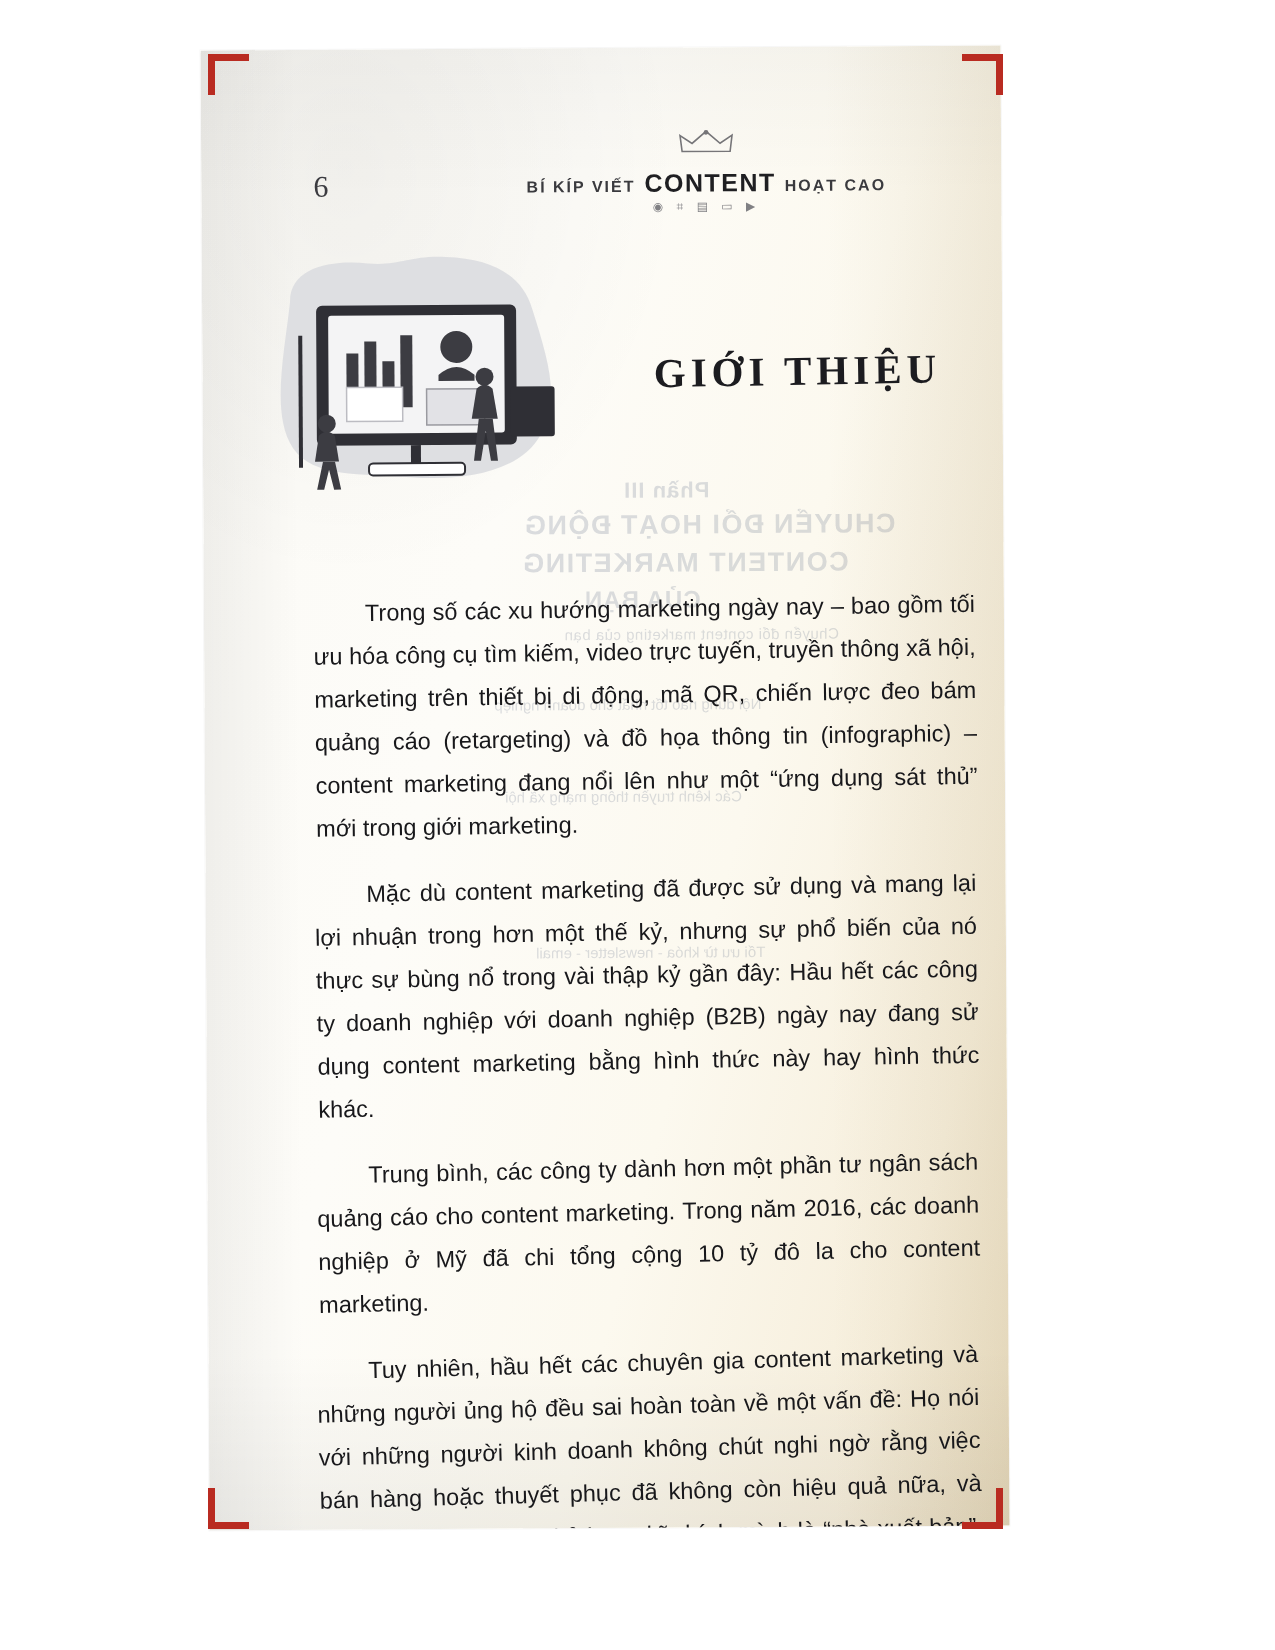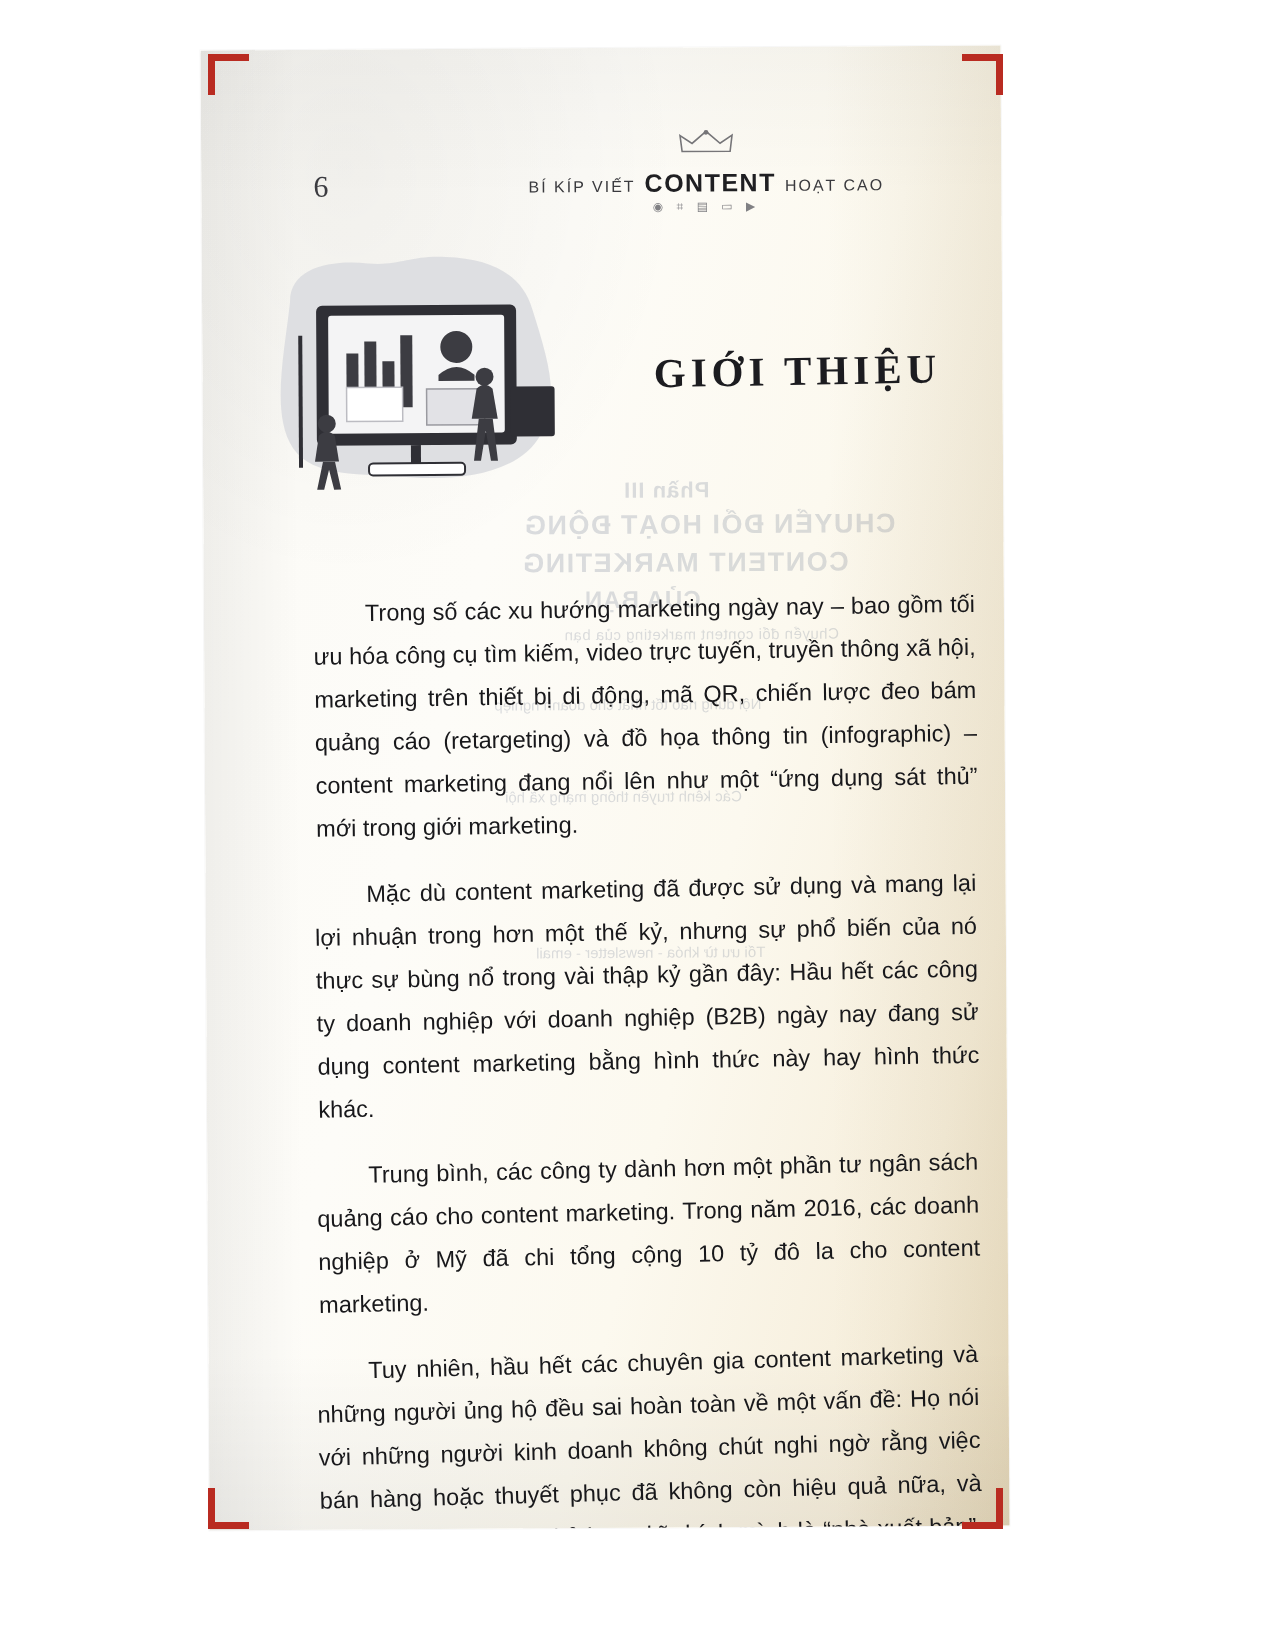--- a/index.html
+++ b/index.html
@@ -62,21 +62,21 @@
   }
   .rh-line {
     display: flex;
     align-items: baseline;
     justify-content: center;
     gap: 9px;
   }
   .rh-small {
     font-size: 16px;
     letter-spacing: 2px;
-    font-weight: 400;
+    font-weight: 700;
     color: #3a3a3e;
     margin-top: 32px;
   }
   .rh-big {
     font-size: 25px;
     font-weight: 700;
     letter-spacing: 1.5px;
     color: #1f1f22;
   }
   .crown {

